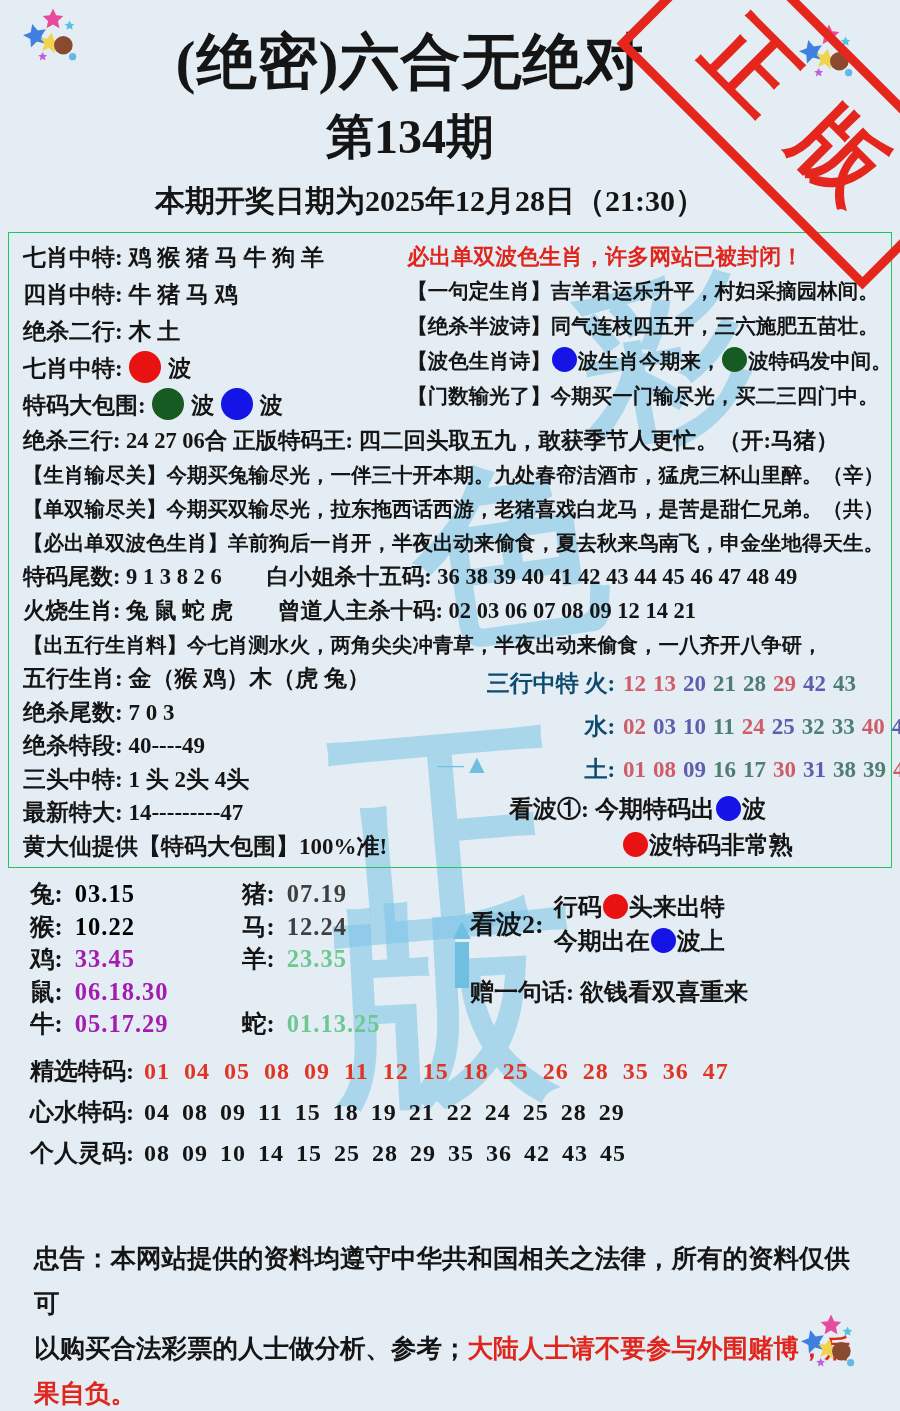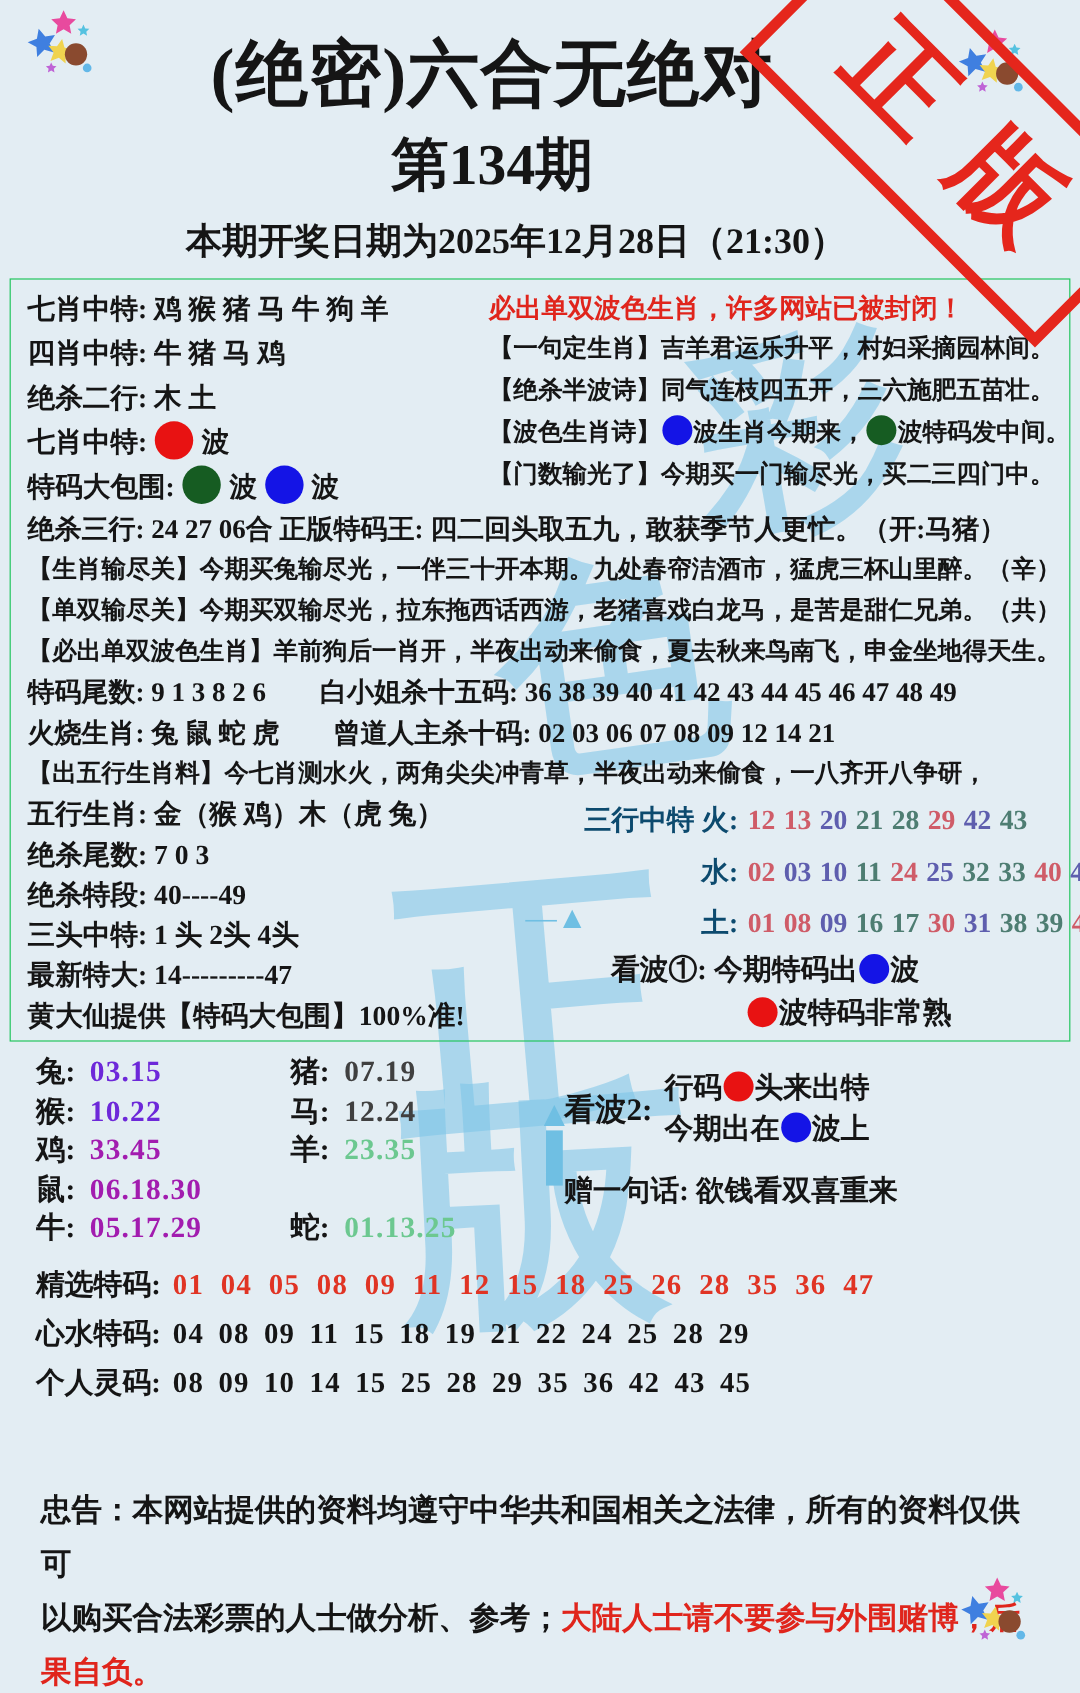--- a/index.html
+++ b/index.html
@@ -48,21 +48,21 @@
   .ball{display:inline-block;width:25px;height:25px;border-radius:50%;vertical-align:-4px;margin:0 1px;}
   .ball.big{width:32px;height:32px;vertical-align:-7px;}
   .ball.red{background:#e81212;}
   .ball.green{background:#165c22;}
   .ball.blue{background:#1414e6;}
   .zod-sec{display:flex;padding:10px 0 0 30px;}
   .zodiac{width:440px;}
   .zrow{display:flex;font-size:24.5px;font-weight:600;line-height:32.5px;white-space:nowrap;}
   .zcell{width:212px;}
   .zcell .zv{margin-left:6px;letter-spacing:1px;}
-  .zpink{color:#6d28d9;}
+  .zpink{color:#000000;}
   .zblue{color:#a21caf;}
   .zgreen{color:#6cc890;}
   .zblack{color:#404040;}
   .rblock{padding-top:12px;font-size:24px;font-weight:600;}
   .kanbo2{display:flex;align-items:center;}
   .kanbo2 .k2l{font-size:26px;margin-right:10px;}
   .kanbo2 .line{line-height:34px;white-space:nowrap;}
   .gift{margin-top:18px;white-space:nowrap;}
   .numsec{padding:10px 0 0 30px;}
   .numline{font-size:24px;font-weight:600;line-height:41px;white-space:nowrap;}

